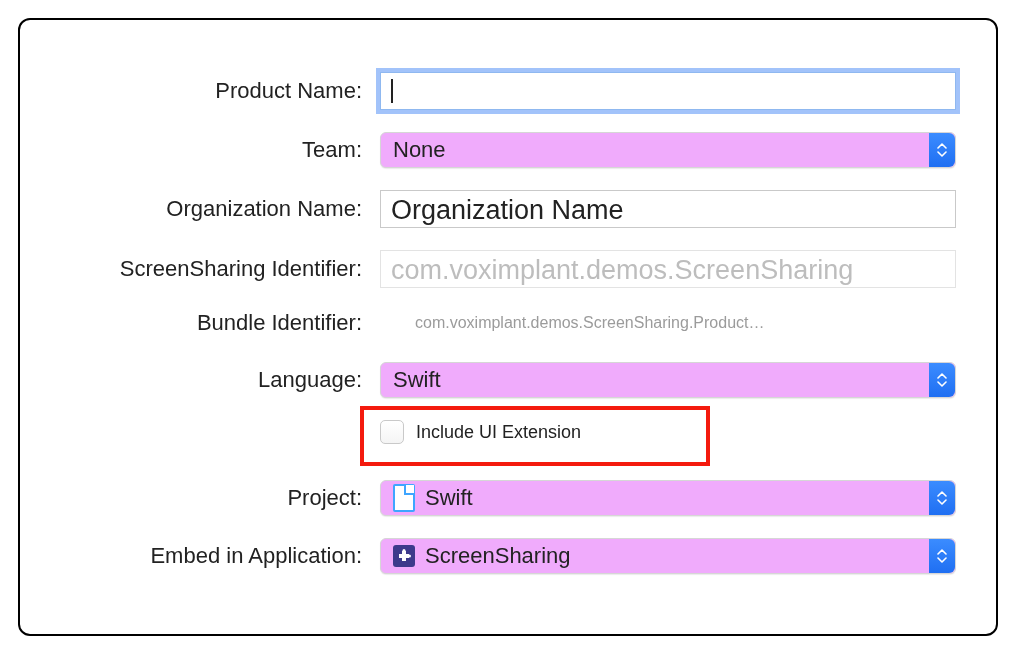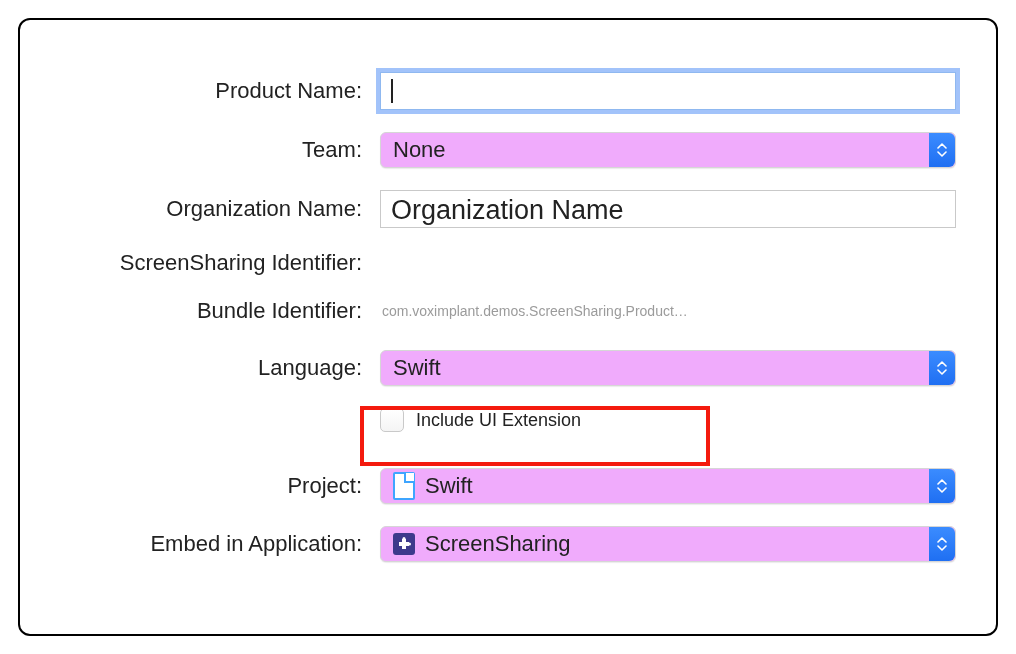--- a/index.html
+++ b/index.html
@@ -88,28 +88,29 @@
     display: flex;
     flex-direction: column;
     align-items: center;
     justify-content: center;
     gap: 2px;
   }
   .stepper svg { display: block; }
 
   
   .static-text {
-    font-size: 14px;
+    font-size: 16px;
     color: #9b9b9b;
     padding-left: 2px;
     white-space: nowrap;
     overflow: hidden;
     text-overflow: ellipsis;
     width: 100%;
     display: block;
+    margin-left: 33px;
   }
 
   
   .checkbox-wrap {
     display: flex;
     align-items: center;
     gap: 12px;
     font-size: 18px;
   }
   .checkbox {
@@ -204,20 +205,25 @@
     <div class="label">Organization Name:</div>
     <div class="field">
       <div class="text-input">
         <span>Organization Name</span>
       </div>
     </div>
   </div>
 
   <div class="row">
     <div class="label">ScreenSharing Identifier:</div>
+    <div class="field">
+      <div class="text-input-disabled">
+        <span>com.voximplant.demos.ScreenSharing</span>
+      </div>
+    </div>
   </div>
 
   <div class="row">
     <div class="label">Bundle Identifier:</div>
     <div class="field">
       <span class="static-text">com.voximplant.demos.ScreenSharing.Product…</span>
     </div>
   </div>
 
   <div class="row language">

